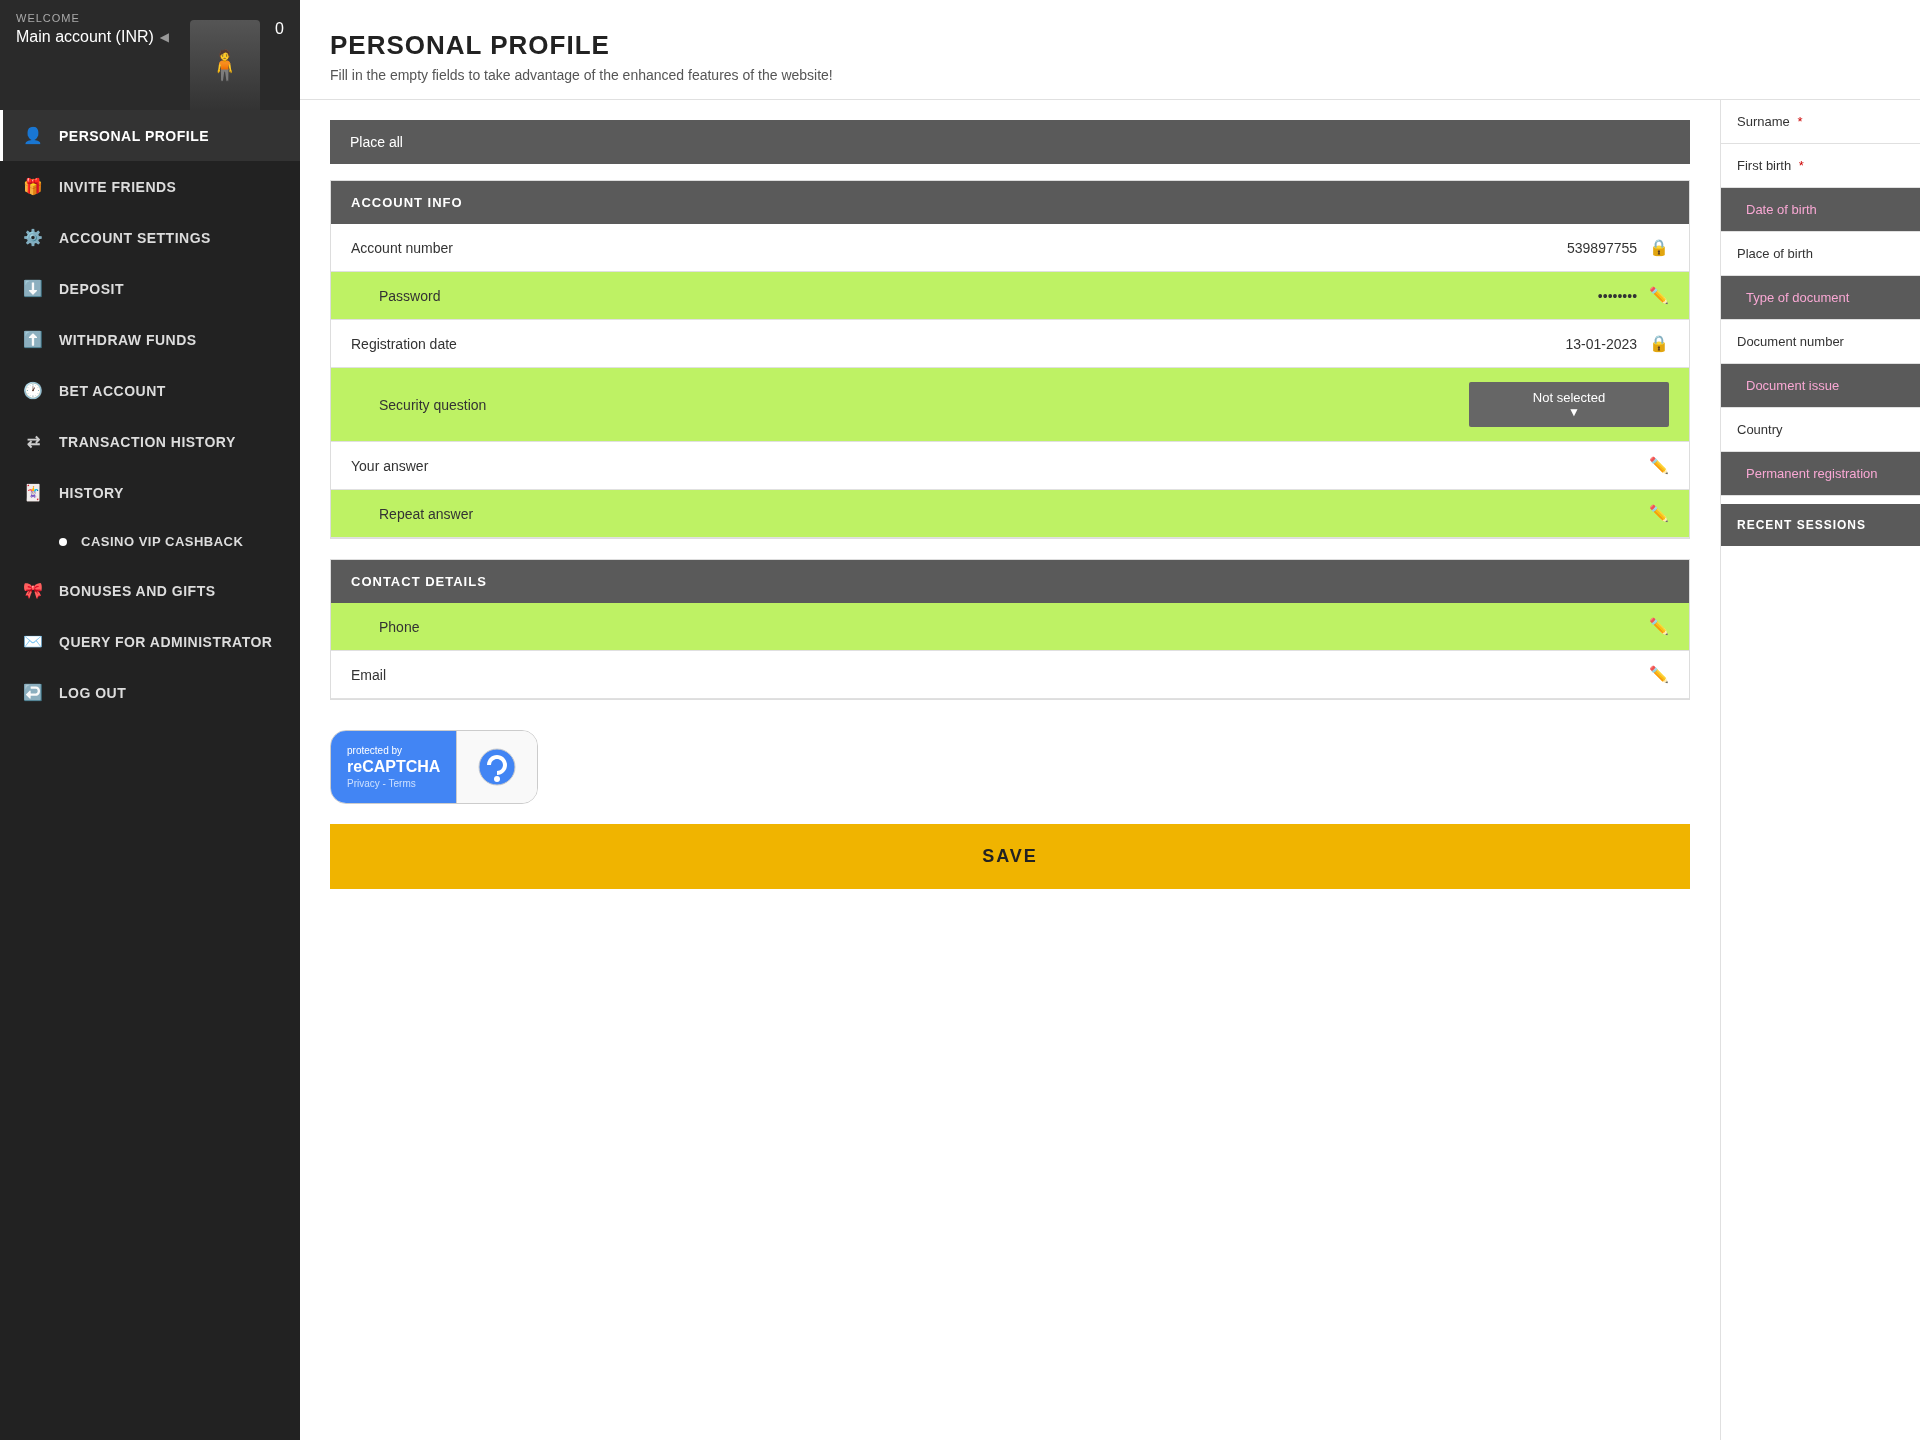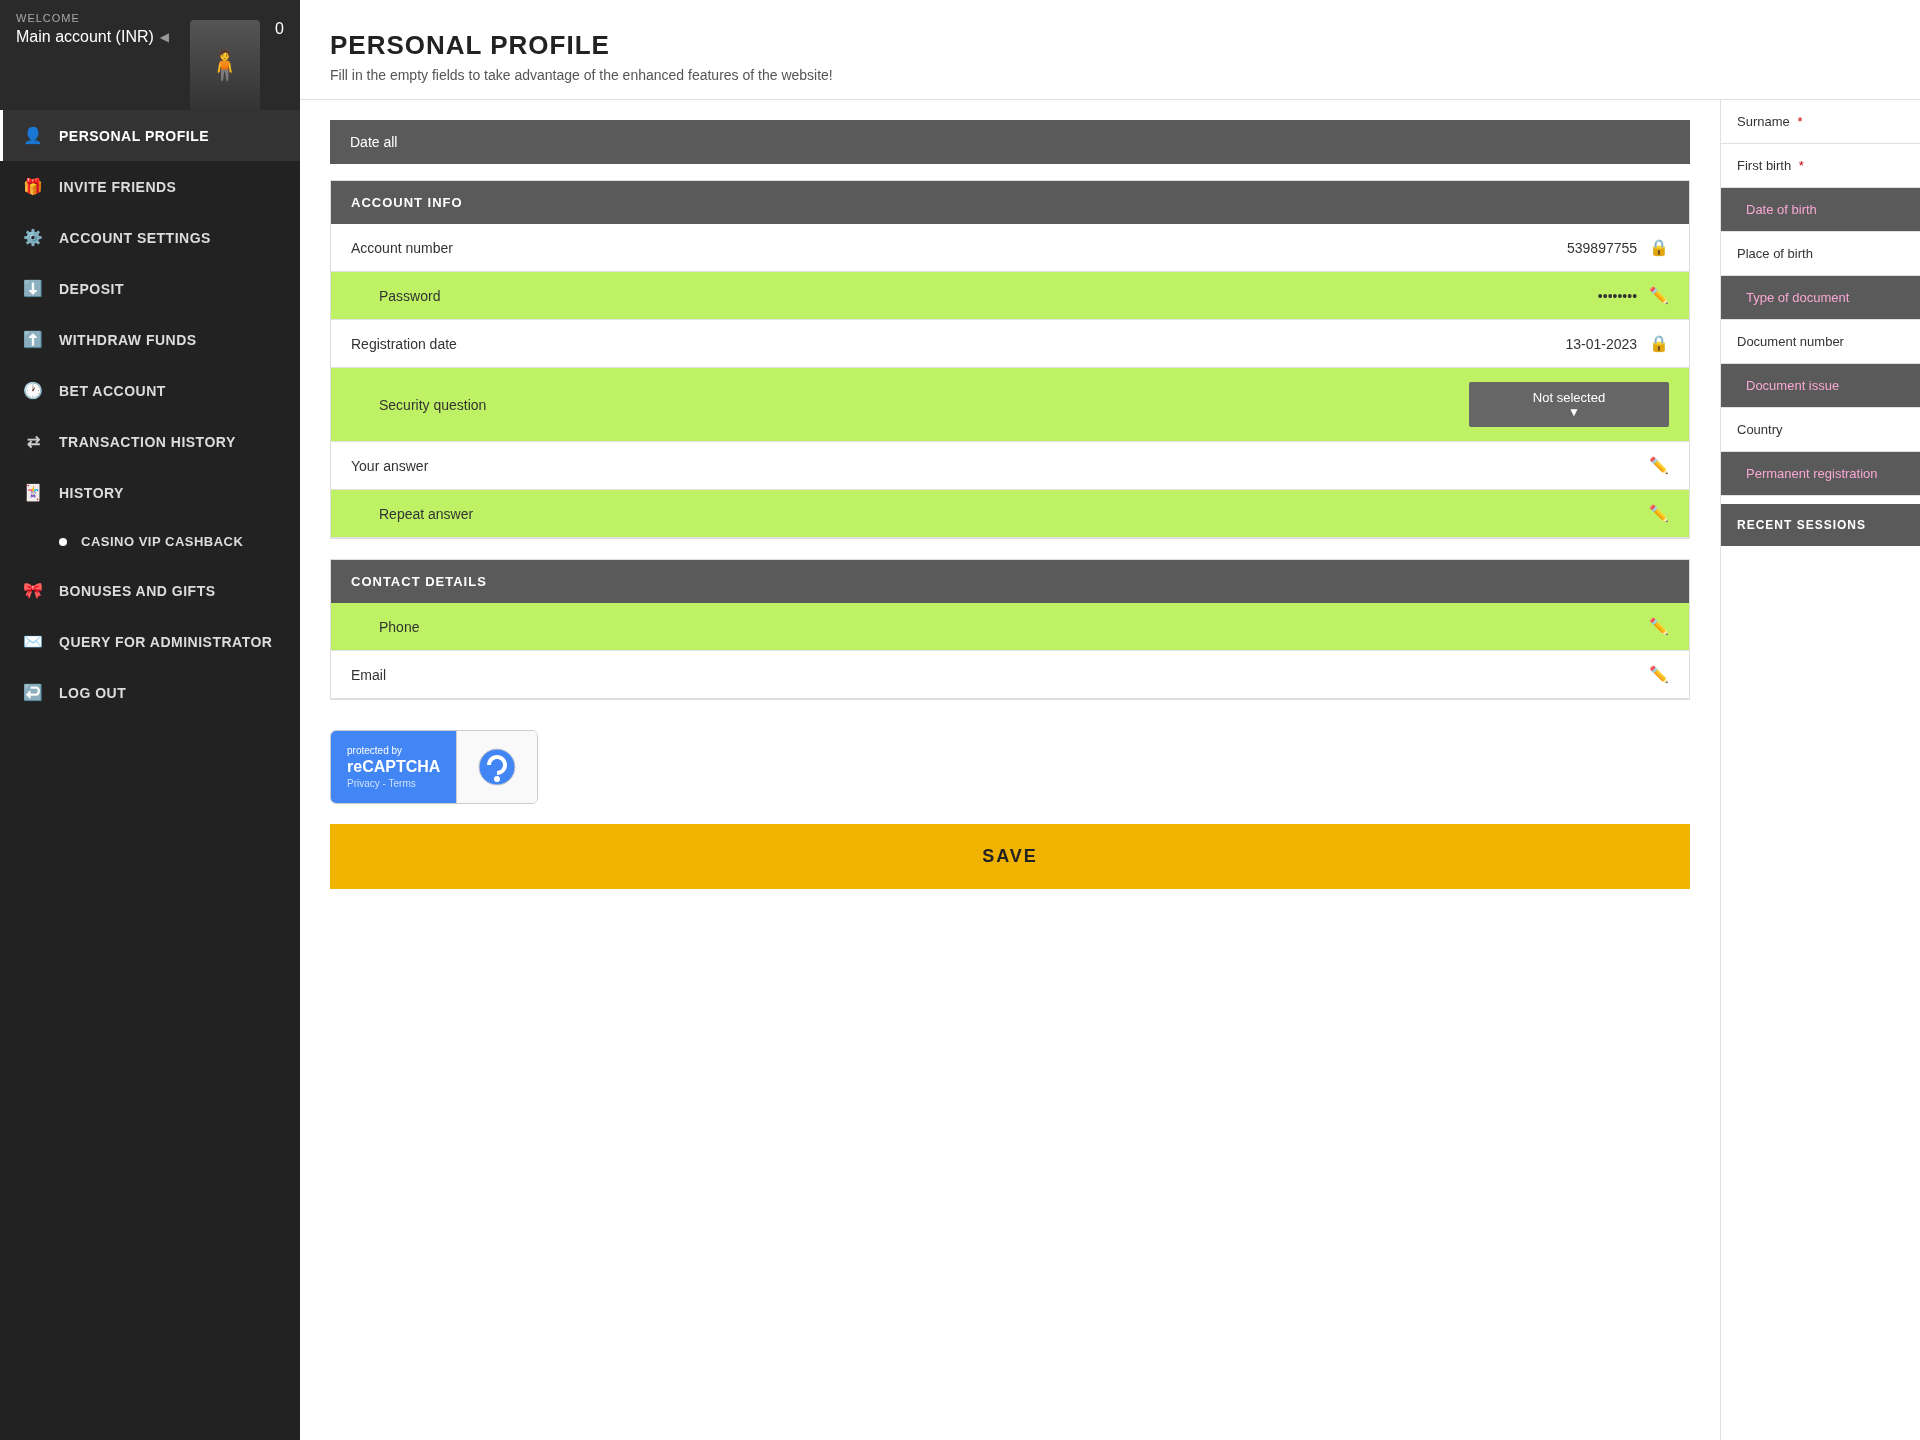--- a/index.html
+++ b/index.html
@@ -264,21 +264,21 @@
       font-weight: bold;
       letter-spacing: 1px;
       margin-top: 8px;
     }
 
     
     .recaptcha-box {
       display: inline-flex;
       align-items: stretch;
       border: 1px solid #ccc;
-      border-radius: 6px;
+      border-radius: 16px;
       overflow: hidden;
       margin: 10px 0 20px 0;
     }
 
     .recaptcha-left {
       background: #4285f4;
       color: #fff;
       padding: 14px 16px;
       font-size: 12px;
       display: flex;
@@ -396,21 +396,21 @@
 
 <div id="main">
   <div class="page-header">
     <div class="page-title">PERSONAL PROFILE</div>
     <div class="page-subtitle">Fill in the empty fields to take advantage of the enhanced features of the website!</div>
   </div>
 
   <div class="content-area">
     <div class="left-panel">
 
-      <div class="edit-all-bar">Date all</div>
+      <div class="edit-all-bar">Place all</div>
 
       
       <div class="section">
         <div class="section-header">ACCOUNT INFO</div>
 
         <div class="field-row">
           <span class="field-label">Account number</span>
           <span class="field-value">539897755</span>
           <span class="field-icon">🔒</span>
         </div>

